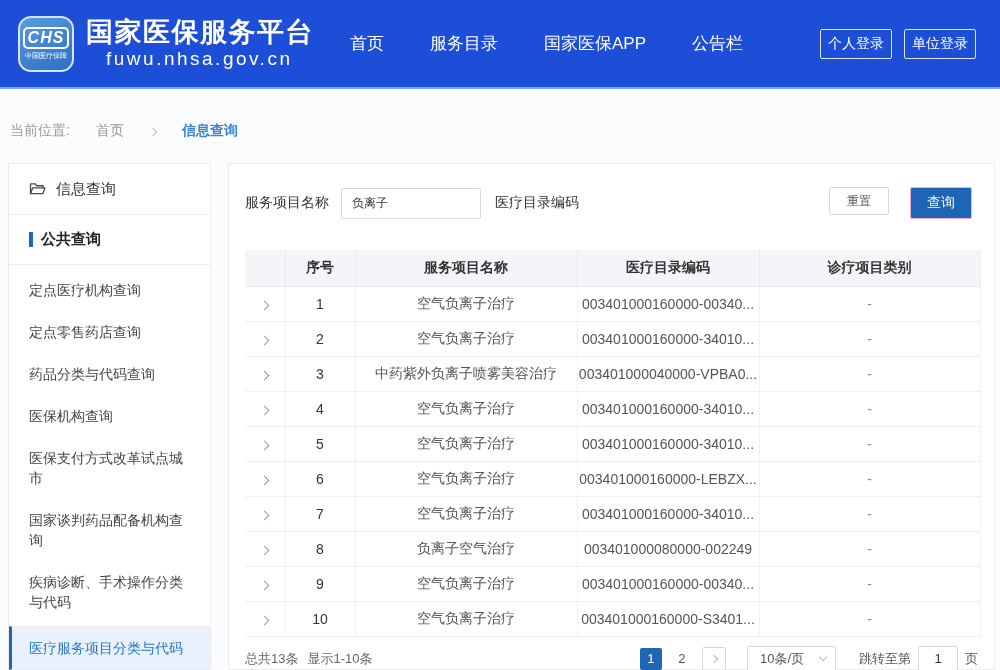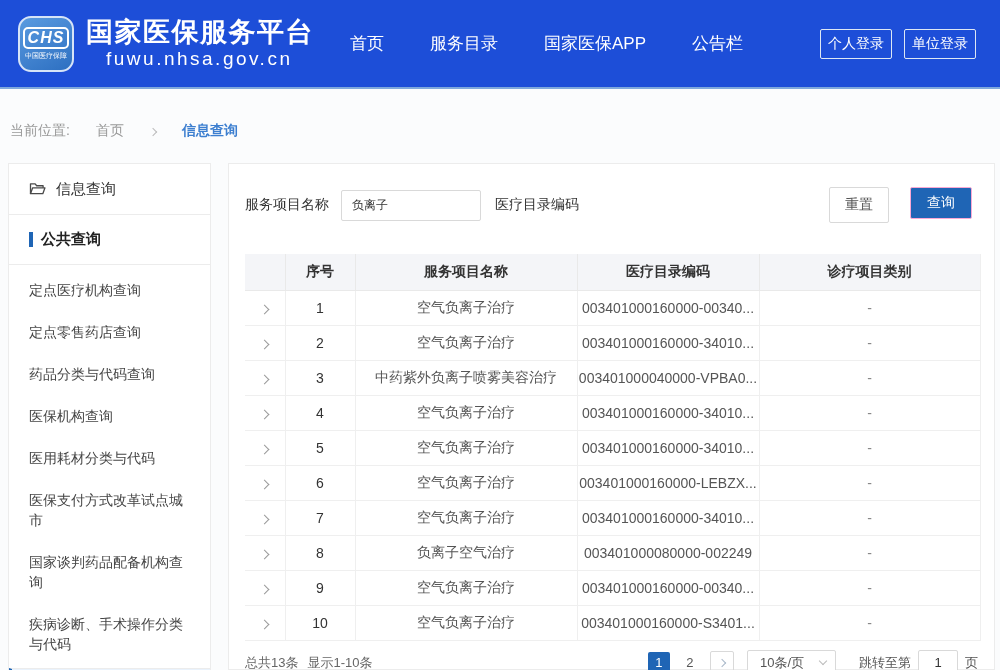--- a/index.html
+++ b/index.html
@@ -43,21 +43,21 @@
 
   
   .panel { position:absolute; left:228px; top:163px; width:767px; height:507px; background:#fff; border:1px solid #ececec; }
   .search-row { display:flex; align-items:center; padding:23px 22px 0 16px; }
   .search-row label { font-size:14px; color:#333; margin-right:12px; white-space:nowrap; }
   .inp { width:140px; height:31px; border:1px solid #d9d9d9; border-radius:2px; padding:0 10px; font-size:12px; color:#333; font-family:inherit; outline:none; }
   .inp::placeholder { color:#bfbfbf; }
   .inp2 { width:152px; margin-right:0; }
   .lbl2 { margin-left:14px; }
   .btns { margin-left:auto; display:flex; gap:21px; }
-  .btn-reset { width:60px; height:36px; background:#fff; border:1px solid #d9d9d9; border-radius:2px; color:#555; font-size:14px; cursor:pointer; font-family:inherit; }
+  .btn-reset { width:60px; height:28px; background:#fff; border:1px solid #d9d9d9; border-radius:2px; color:#555; font-size:12px; cursor:pointer; font-family:inherit; }
   .btn-query { width:62px; height:32px; background:#1f65b5; border:1px solid #f9a8d4; border-radius:2px; color:#fff; font-size:14px; cursor:pointer; font-family:inherit; }
 
   
   .grid { margin:31px 16px 0 16px; width:735px; border-collapse:collapse; table-layout:fixed; }
   .grid col.c0 { width:40px; }  .grid col.c1 { width:70px; }
   .grid col.c2 { width:222px; } .grid col.c3 { width:182px; }
   .grid col.c4 { width:221px; }
   .grid th { height:36px; background:#f4f5f8; font-weight:700; font-size:14px; color:#333; border-right:1px solid #e9e9e9; border-bottom:1px solid #e9e9e9; text-align:center; }
   .grid td { height:35px; font-size:14px; color:#555; text-align:center; border-right:1px solid #efefef; border-bottom:1px solid #efefef; overflow:hidden; white-space:nowrap; }
   .grid th:last-child, .grid td:last-child { border-right:1px solid #efefef; }
@@ -65,21 +65,21 @@
   .grid td.cat { color:#888; }
   .row-chev { color:#9a9a9a; width:7px; height:7px; cursor:pointer; }
 
   
   .pagebar { margin:9px 16px 0 16px; display:flex; justify-content:space-between; align-items:center; font-size:13px; color:#666; }
   .pb-left { display:flex; gap:9px; }
   .pb-right { display:flex; align-items:center; gap:9px; }
   .pg { min-width:22px; height:22px; line-height:22px; text-align:center; border-radius:2px; color:#555; cursor:pointer; font-size:13px; }
   .pg.active { background:#1f65b5; color:#fff; }
   .pg.next { border:1px solid #d9d9d9; color:#a9b8c9; display:inline-flex; align-items:center; justify-content:center; width:24px; height:24px; }
-  .size-select { height:26px; border:1px solid #d9d9d9; border-radius:2px; display:inline-flex; align-items:center; gap:16px; padding:0 9px 0 12px; color:#555; margin-left:4px; cursor:pointer; background:#fff; }
+  .size-select { height:26px; border:1px solid #d9d9d9; border-radius:2px; display:inline-flex; align-items:center; gap:16px; padding:0 9px 0 12px; color:#555; margin-left:12px; cursor:pointer; background:#fff; }
   .size-select .chev-down { color:#bbb; }
   .jump { margin-left:14px; display:inline-flex; align-items:center; gap:7px; color:#555; }
   .jump-input { width:40px; height:25px; border:1px solid #d9d9d9; border-radius:2px; text-align:center; font-size:13px; color:#333; font-family:inherit; outline:none; }
 </style>
 </head>
 <body>
 
 <div class="page">
 
   <header class="topbar">
@@ -124,21 +124,20 @@
     </div>
     <div class="side-section">
       <span class="blue-bar"></span>
       <span>公共查询</span>
     </div>
     <ul class="side-menu">
       <li>定点医疗机构查询</li>
       <li>定点零售药店查询</li>
       <li>药品分类与代码查询</li>
       <li>医保机构查询</li>
-      <li>医用耗材分类与代码</li>
       <li>医保支付方式改革试点城市</li>
       <li>国家谈判药品配备机构查询</li>
       <li>疾病诊断、手术操作分类与代码</li>
       <li class="active">医疗服务项目分类与代码</li>
     </ul>
   </aside>
 
   <main class="panel">
 
     <div class="search-row">

